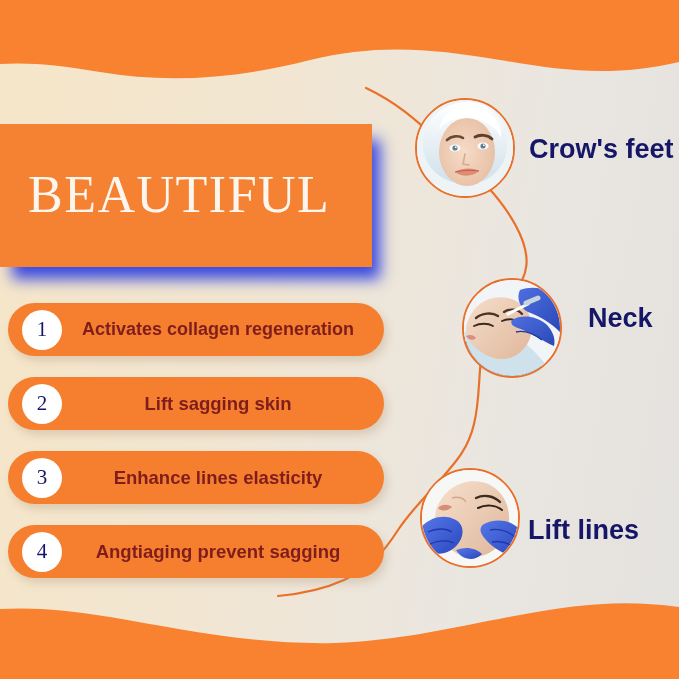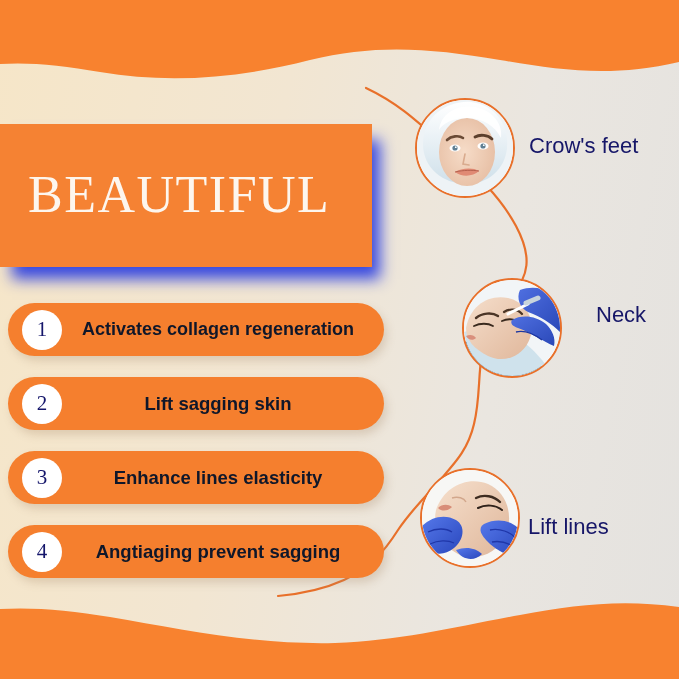--- a/index.html
+++ b/index.html
@@ -90,21 +90,21 @@
     border-radius: 50%;
     background: #ffffff;
     display: flex;
     align-items: center;
     justify-content: center;
     color: #15166b;
     font-size: 21px;
     font-family: "Liberation Serif", serif;
   }
   .pill-label {
-    color: #0f172a;
+    color: #7f1d1d;
     font-size: 18.5px;
     font-weight: 600;
     padding: 0 14px 0 58px;
     text-align: center;
     white-space: nowrap;
   }
   .pill.p1 .pill-label { font-size: 18px; }
 
   
   .photo-circle {
@@ -121,27 +121,27 @@
   .photo-circle svg { display: block; }
 
   .c1 { left: 415px; top: 98px; }
   .c2 { left: 462px; top: 278px; }
   .c3 { left: 420px; top: 468px; }
 
   
   .callout {
     position: absolute;
     color: #161668;
-    font-size: 22px;
-    font-weight: 400;
+    font-size: 27px;
+    font-weight: 700;
     line-height: 1.13;
     z-index: 5;
   }
   .l1 { left: 529px; top: 134px; }
-  .l2 { left: 588px; top: 303px; text-align: right; margin-left: 8px; }
+  .l2 { left: 588px; top: 303px; text-align: right; }
   .l3 { left: 528px; top: 515px; }
 </style>
 </head>
 <body>
 
 <div id="poster">
 
   <svg class="wave wave-top" viewBox="0 0 679 120" preserveAspectRatio="none">
     <path d="M0,0 L679,0 L679,62 C610,78 560,70 500,60 C430,48 375,44 310,60 C240,78 170,84 100,72 C62,65 28,62 0,64 Z" fill="#f8822f"></path>
   </svg>

